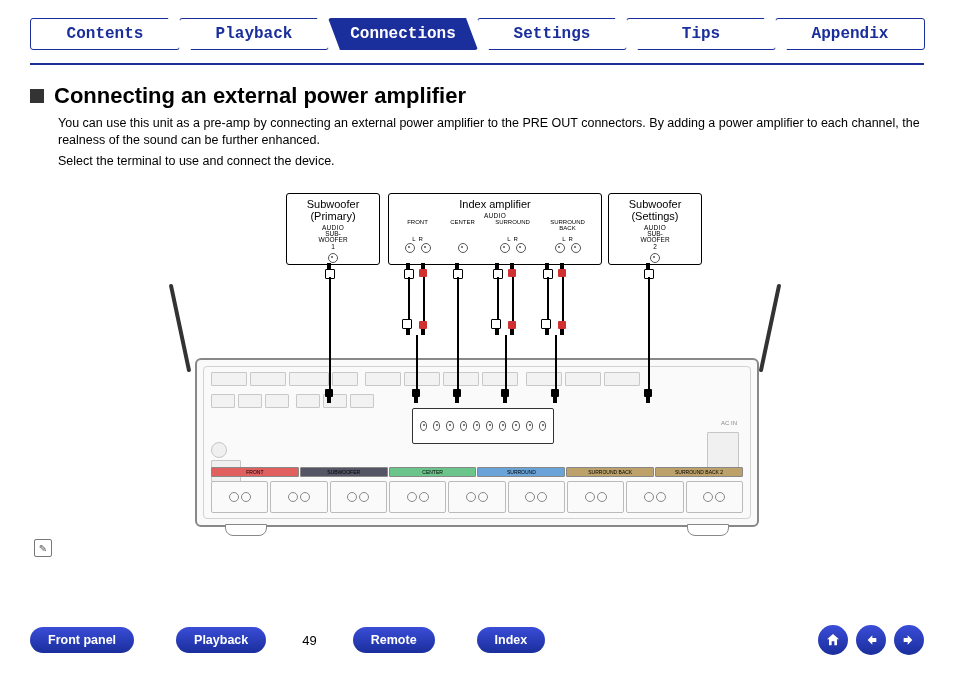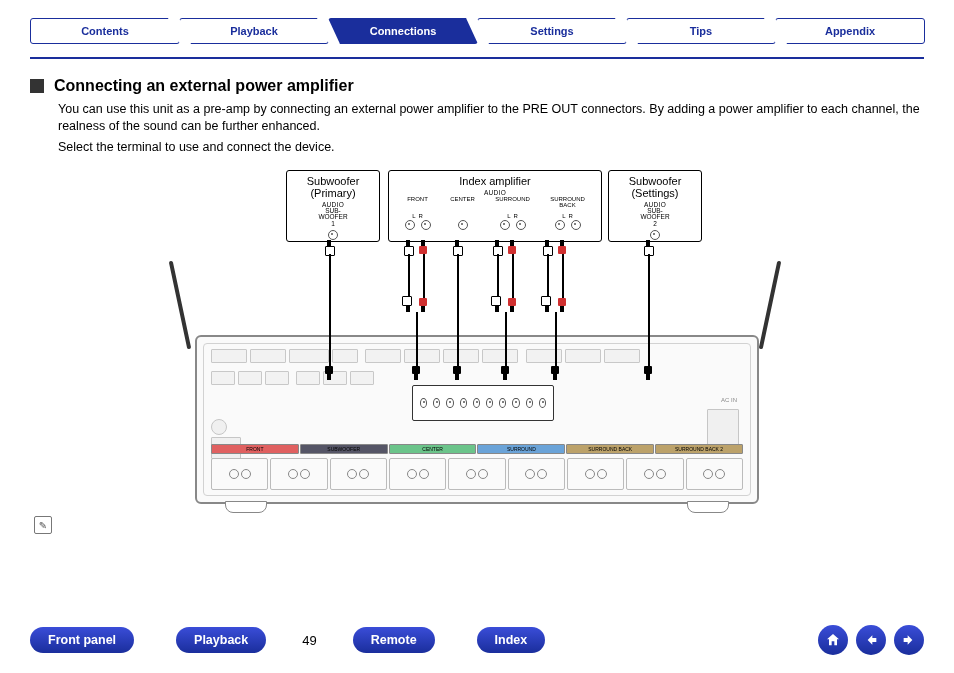--- a/index.html
+++ b/index.html
@@ -1,30 +1,30 @@
 <!DOCTYPE html>
 <html><head>
 <meta charset="utf-8">
 <style>
   html,body{margin:0;padding:0;background:#fff;font-family:Arial,Helvetica,sans-serif;color:#000;}
   .page{width:954px;height:673px;position:relative;box-sizing:border-box;padding:18px 30px 12px 30px;}
   
   .tabs{display:flex;gap:0;margin:0 0 14px 0;}
-  .tab{flex:1;position:relative;text-align:center;font-size:11px;font-weight:bold;color:#1a2e9c;padding:6px 9px;border:1.5px solid #1a2e9c;border-radius:3px;cursor:pointer;background:#fff;margin-right:-1px;clip-path:polygon(0 0,calc(100% - 12px) 0,100% 100%,12px 100%);}
+  .tab{flex:1;position:relative;text-align:center;font-size:16px;font-weight:bold;color:#1a2e9c;padding:6px 9px;border:1.5px solid #1a2e9c;border-radius:3px;cursor:pointer;background:#fff;margin-right:-1px;clip-path:polygon(0 0,calc(100% - 12px) 0,100% 100%,12px 100%);font-family:Liberation Mono, monospace;}
   .tab:first-child{clip-path:polygon(0 0,calc(100% - 12px) 0,100% 100%,0 100%);}
   .tab:last-child{clip-path:polygon(0 0,100% 0,100% 100%,12px 100%);}
   .tab.active{background:#1a2e9c;color:#fff;}
   .tabs-underline{height:2px;background:#1a2e9c;margin-top:-1px;}
   
   .heading-row{display:flex;align-items:center;margin:18px 0 6px 0;}
   .heading-square{width:14px;height:14px;background:#333;margin-right:10px;}
-  .heading-text{font-size:16px;font-weight:bold;}
+  .heading-text{font-size:22px;font-weight:bold;}
   .body-text{font-size:12.5px;line-height:1.35;margin:4px 0 4px 28px;}
   
-  .diagram{position:relative;height:345px;margin:14px 0 0 0;}
+  .diagram{position:relative;height:345px;margin:23px 0 0 0;}
   .dev-box{position:absolute;background:#fff;border:1.5px solid #000;border-radius:3px;text-align:center;font-size:10px;padding:4px 6px 6px 6px;}
   .dev-title{font-size:11px;margin-bottom:2px;}
   .dev-audio{font-size:6.5px;letter-spacing:0.3px;}
   .dev-sub{font-size:6.5px;line-height:1;}
   .jack{width:8px;height:8px;border-radius:50%;background:#fff;border:1.5px solid #555;display:inline-block;margin:0 3px;position:relative;}
   .jack::after{content:"";position:absolute;left:2px;top:2px;width:2px;height:2px;border-radius:50%;background:#555;}
   .jack-row{margin-top:3px;white-space:nowrap;}
   .col-label{font-size:6px;display:inline-block;width:24px;text-align:center;}
   .lr{font-size:6px;}
   

